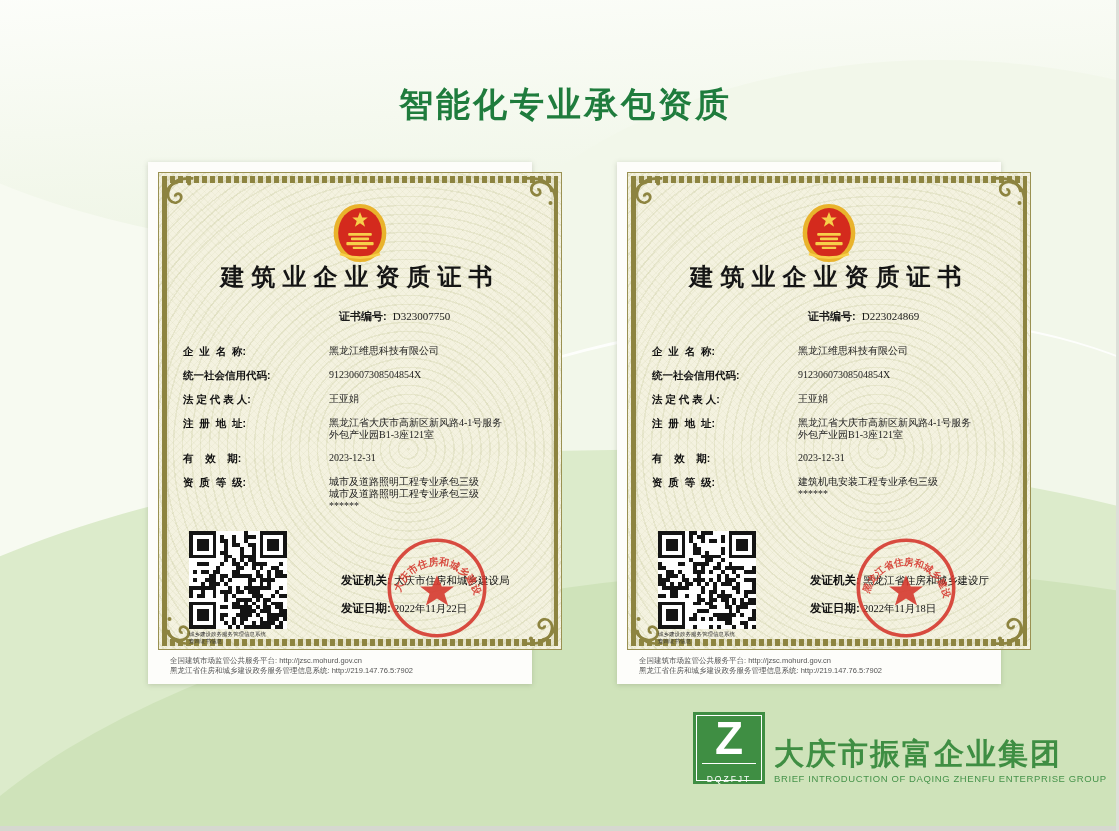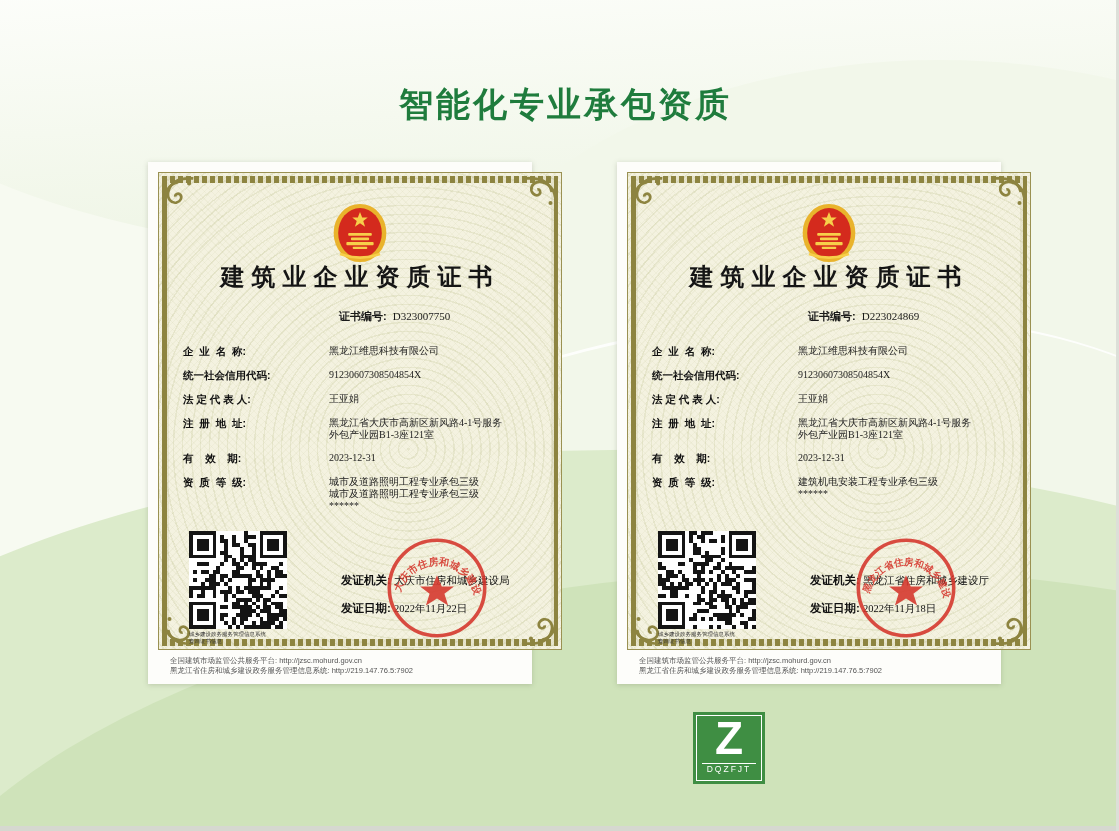--- a/index.html
+++ b/index.html
@@ -82,21 +82,21 @@
 
   .cert-footer { position:absolute; left:22px; top:494px; font-size:7.5px; line-height:10px; color:#555; }
 
   
   .logo { position:absolute; left:693px; top:712px; display:flex; gap:9px; align-items:flex-start; }
   .logo-square { position:relative; width:72px; height:72px; background:#3f8e43; flex:0 0 auto; }
   .logo-square::after { content:""; position:absolute; inset:3px; border:1.5px solid #fff; pointer-events:none; }
   .logo-z { position:relative; z-index:1; text-align:center; font-size:46px; line-height:50px;
     font-weight:bold; color:#fff; margin-top:1px; }
   .logo-abbr { position:relative; z-index:1; margin:0 9px; text-align:center; font-size:8.5px;
-    letter-spacing:2px; color:#fff; border-top:1px solid #fff; padding-top:0; }
+    letter-spacing:2px; color:#fff; border-top:1px solid #fff; padding-top:10px; }
   .logo-text { display:flex; flex-direction:column; justify-content:flex-end; height:72px; }
   .logo-company { font-size:30px; font-weight:bold; letter-spacing:2px; color:#3f8e43; line-height:32px; }
   .logo-sub { font-size:9.5px; letter-spacing:.6px; color:#45924a; margin-top:3px; white-space:nowrap; }
 </style>
 </head>
 <body>
 
 <svg width="0" height="0" style="position:absolute" aria-hidden="true">
   <defs>
     <symbol id="flourish" viewBox="0 0 40 40">
@@ -761,13 +761,17 @@
     <div>全国建筑市场监管公共服务平台: http://jzsc.mohurd.gov.cn</div>
     <div>黑龙江省住房和城乡建设政务服务管理信息系统: http://219.147.76.5:7902</div>
   </div>
 </div>
 
 <div class="logo">
   <div class="logo-square">
     <div class="logo-z">Z</div>
     <div class="logo-abbr">DQZFJT</div>
   </div>
+  <div class="logo-text">
+    <div class="logo-company">大庆市振富企业集团</div>
+    <div class="logo-sub">BRIEF INTRODUCTION OF DAQING ZHENFU ENTERPRISE GROUP</div>
+  </div>
 </div>
 
 </body></html>

